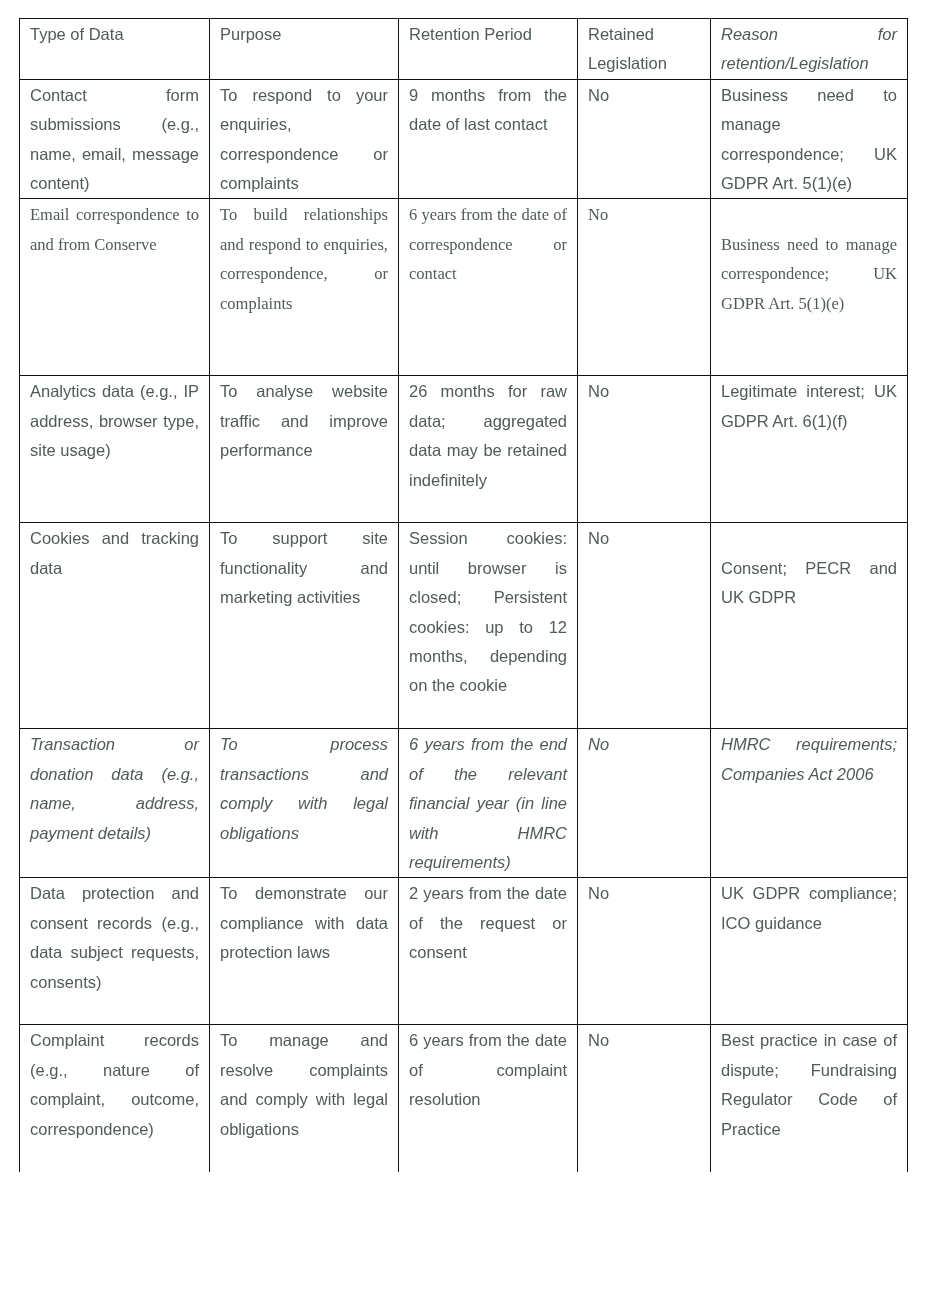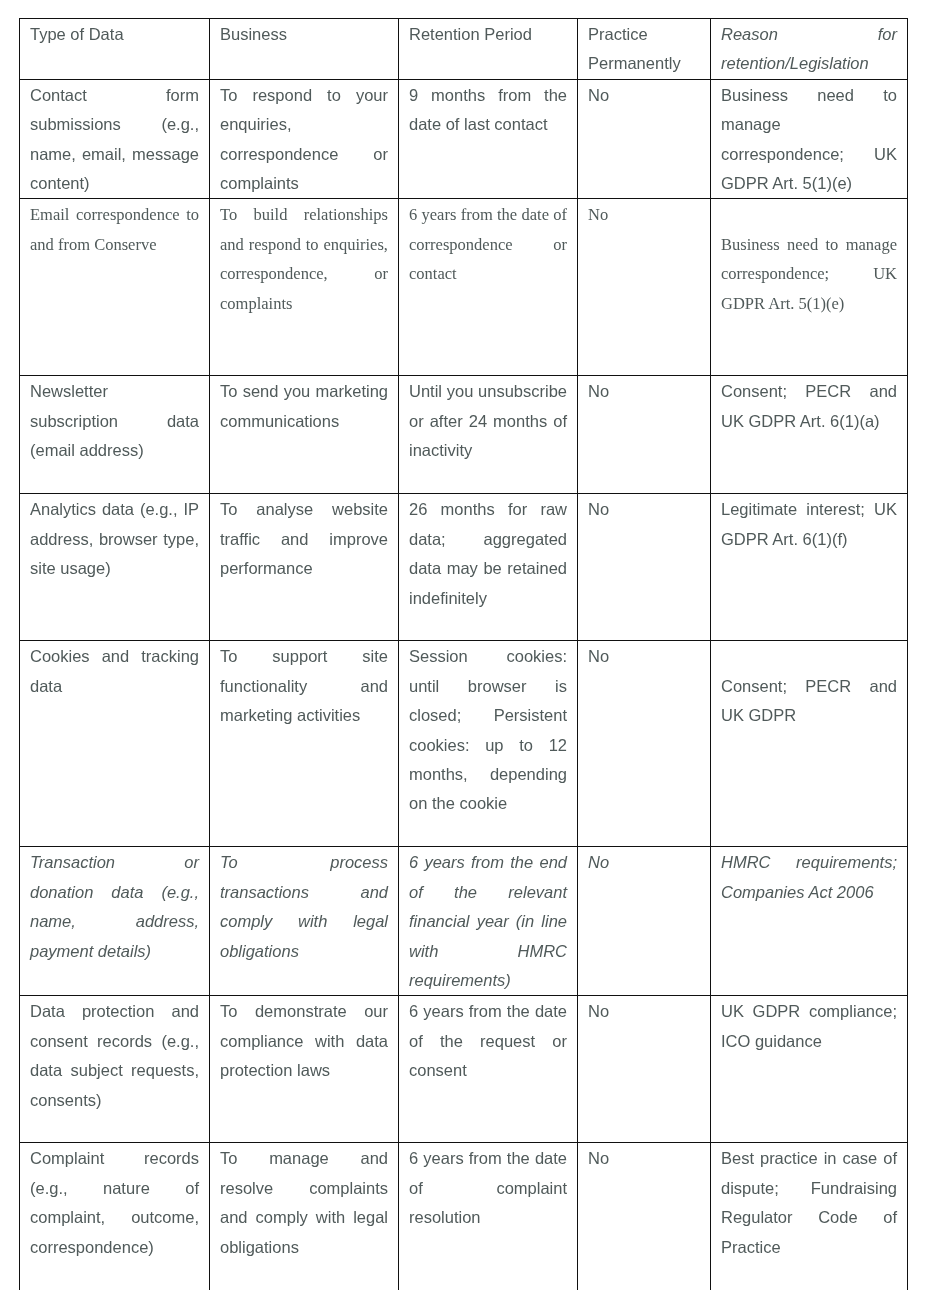--- a/index.html
+++ b/index.html
@@ -71,47 +71,40 @@
   <colgroup>
     <col class="c1">
       <col class="c2">
       <col class="c3">
       <col class="c4">
       <col class="c5">
   </colgroup>
   <thead>
     <tr class="row-h-header">
       <th>Type of Data</th>
-      <th>Business</th>
+      <th>Purpose</th>
       <th>Retention Period</th>
-      <th>Practice Permanently</th>
+      <th>Retained Legislation</th>
       <th class="reason-header">Reason for retention/Legislation</th>
     </tr>
   </thead>
   <tbody>
     <tr class="row-h-1">
       <td>Contact form submissions (e.g., name, email, message content)</td>
       <td>To respond to your enquiries, correspondence or complaints</td>
       <td>9 months from the date of last contact</td>
       <td>No</td>
       <td>Business need to manage correspondence; UK GDPR Art. 5(1)(e)</td>
     </tr>
     <tr class="row-h-2">
       <td>Email correspondence to and from Conserve</td>
       <td>To build relationships and respond to enquiries, correspondence, or complaints</td>
       <td>6 years from the date of correspondence or contact</td>
       <td>No</td>
       <td><span class="spacer-top"></span><span>Business need to manage correspondence; UK GDPR Art. 5(1)(e)</span></td>
-    </tr>
-    <tr class="row-h-3">
-      <td>Newsletter subscription data (email address)</td>
-      <td>To send you marketing communications</td>
-      <td>Until you unsubscribe or after 24 months of inactivity</td>
-      <td>No</td>
-      <td>Consent; PECR and UK GDPR Art. 6(1)(a)</td>
     </tr>
     <tr class="row-h-4">
       <td>Analytics data (e.g., IP address, browser type, site usage)</td>
       <td>To analyse website traffic and improve performance</td>
       <td>26 months for raw data; aggregated data may be retained indefinitely</td>
       <td>No</td>
       <td>Legitimate interest; UK GDPR Art. 6(1)(f)</td>
     </tr>
     <tr class="row-h-5">
       <td>Cookies and tracking data</td>
@@ -123,21 +116,21 @@
     <tr class="row-h-6">
       <td>Transaction or donation data (e.g., name, address, payment details)</td>
       <td>To process transactions and comply with legal obligations</td>
       <td>6 years from the end of the relevant financial year (in line with HMRC requirements)</td>
       <td>No</td>
       <td>HMRC requirements; Companies Act 2006</td>
     </tr>
     <tr class="row-h-7">
       <td>Data protection and consent records (e.g., data subject requests, consents)</td>
       <td>To demonstrate our compliance with data protection laws</td>
-      <td>6 years from the date of the request or consent</td>
+      <td>2 years from the date of the request or consent</td>
       <td>No</td>
       <td>UK GDPR compliance; ICO guidance</td>
     </tr>
     <tr class="row-h-8 last">
       <td>Complaint records (e.g., nature of complaint, outcome, correspondence)</td>
       <td>To manage and resolve complaints and comply with legal obligations</td>
       <td>6 years from the date of complaint resolution</td>
       <td>No</td>
       <td>Best practice in case of dispute; Fundraising Regulator Code of Practice</td>
     </tr>

